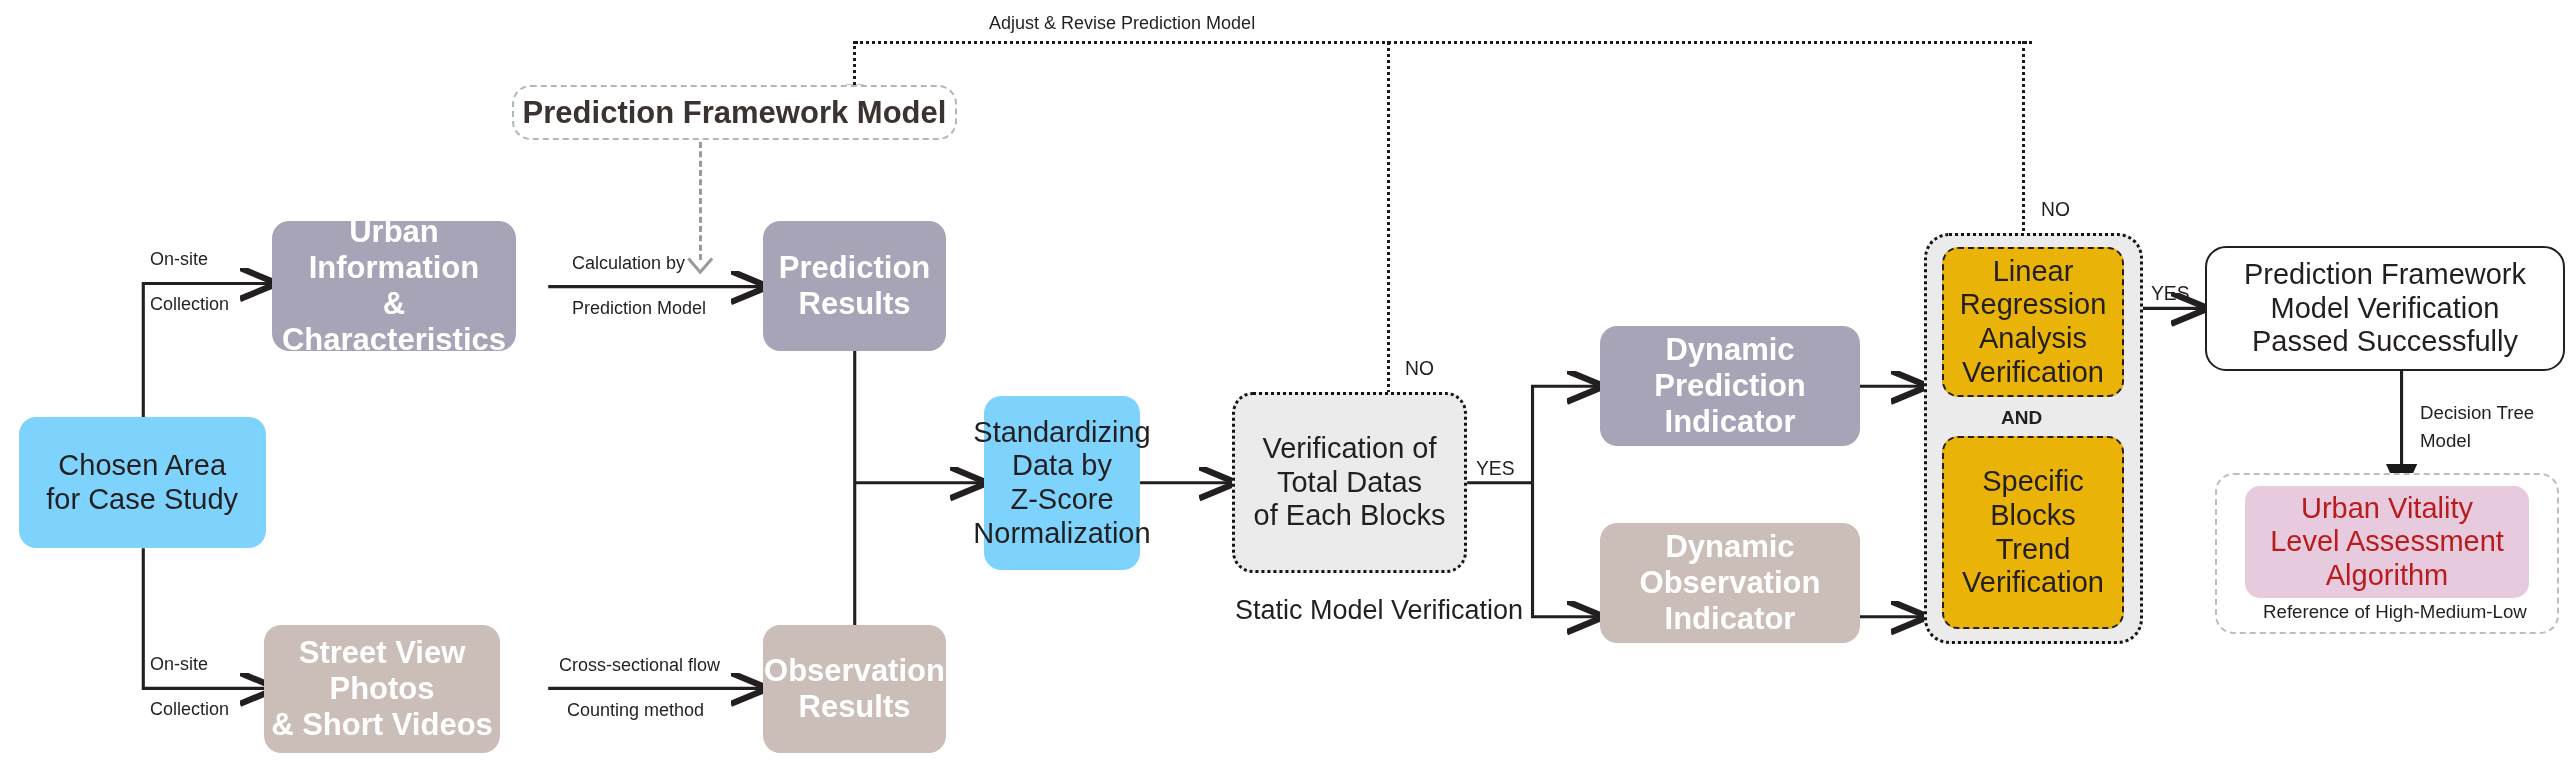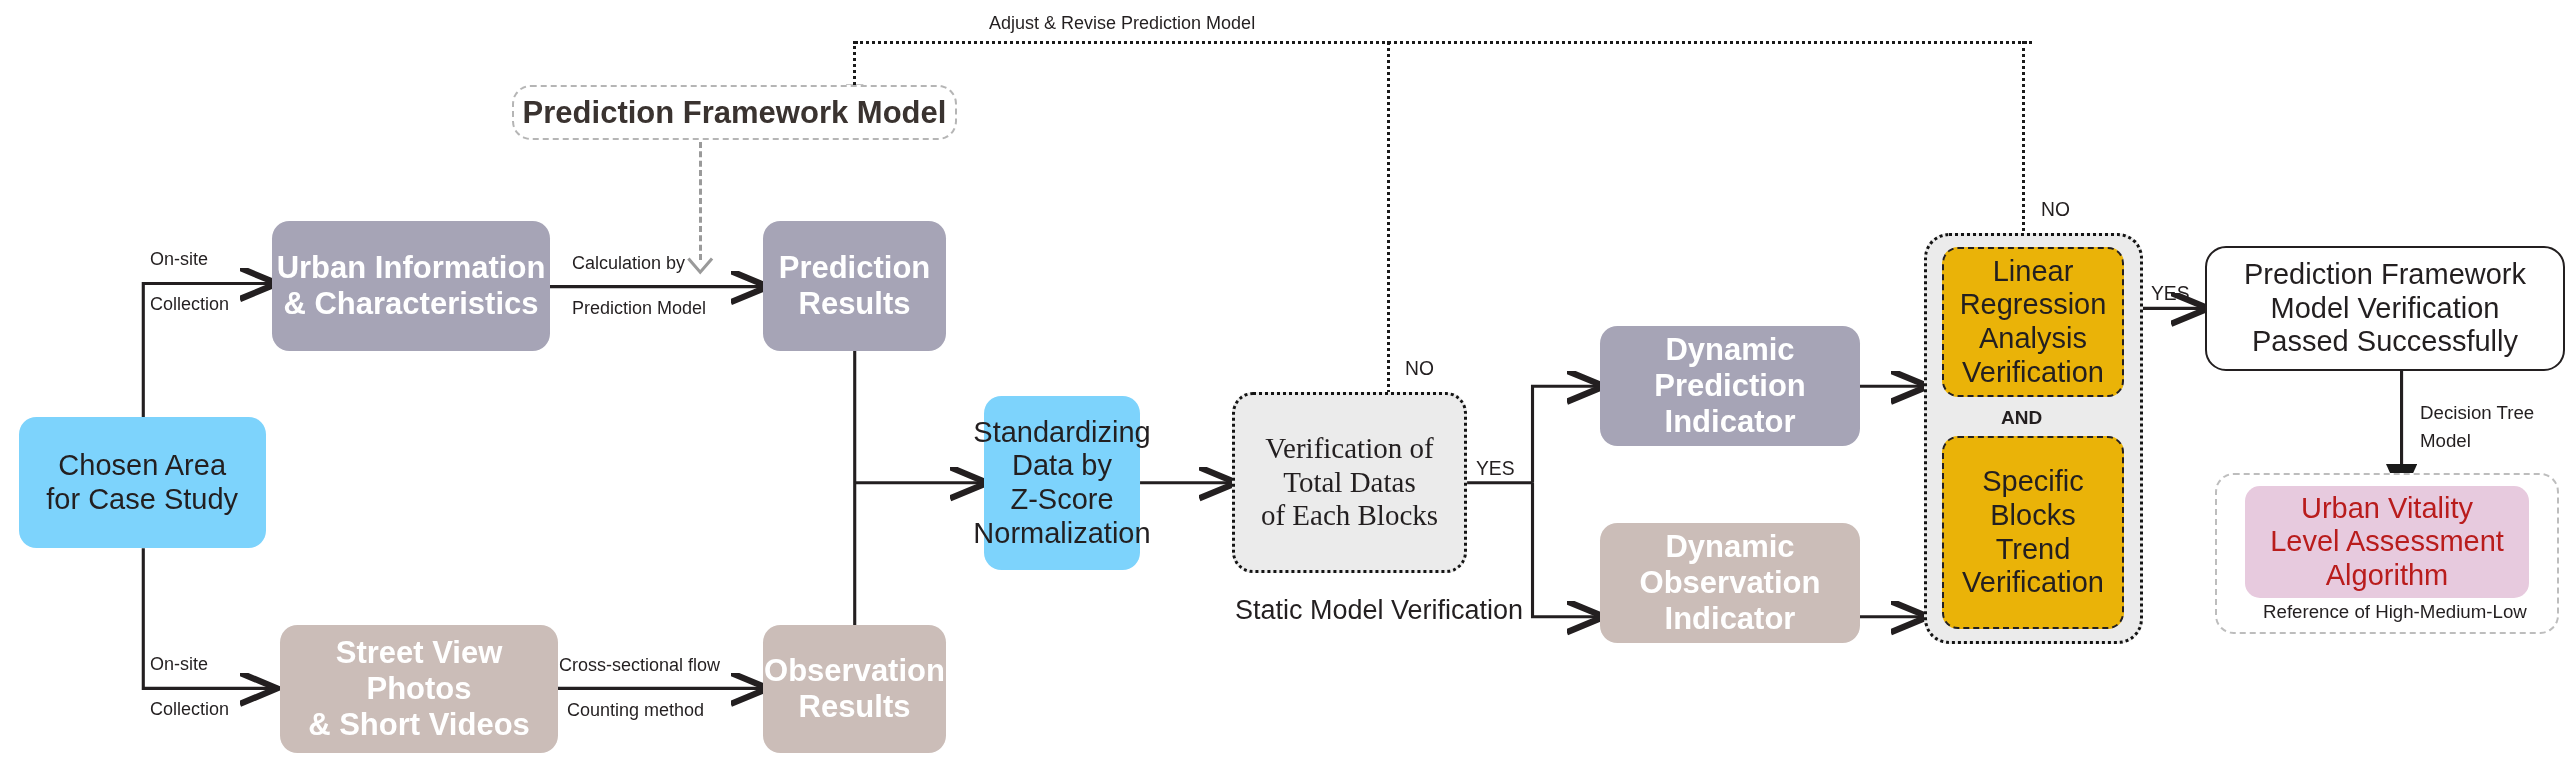--- a/index.html
+++ b/index.html
@@ -33,21 +33,21 @@
   .n-white-hard{
     background:#ffffff;color:#231f20;font-size:29px;
     border:2.5px solid #231f20;border-radius:21px;
   }
   .n-dash-grey{
     background:#ffffff;color:#3a3330;font-weight:bold;font-size:31px;
     border:2.5px dashed #b5b5b5;border-radius:18.7px;
   }
   .n-dot-heavy{
     background:#ebebeb;color:#231f20;font-size:29px;
-    border:3.7px dotted #141414;border-radius:21px;font-family:Liberation Serif, serif;
+    border:3.7px dotted #141414;border-radius:21px;
   }
   .n-dash-inner{
     background:#eab308;color:#231f20;font-size:29px;
     border:2.5px dashed #231f20;border-radius:16px;
   }
   .n-dash-light{
     background:#ffffff;
     border:2.5px dashed #bdbdbd;border-radius:18.7px;
   }
 
@@ -140,27 +140,27 @@
   <div class="dashline-v" style="left:699px;top:142px;height:118px;"></div>
   <svg class="arrows" viewBox="0 0 4135 1236" width="2576" height="770">
     <path d="M1105,415 L1124,437 L1143,415" fill="none" stroke="#9a9a9a" stroke-width="5"></path>
   </svg>
 
   <div class="node n-dash-grey" style="left:512px;top:85px;width:445px;height:55px;">Prediction Framework Model</div>
 
   <div class="node n-grey" style="left:18.7px;top:417px;width:247px;height:131px;">Chosen Area
 for Case Study</div>
 
-  <div class="node n-purple" style="left:272px;top:221px;width:278px;height:130px;">Urban Information
+  <div class="node n-purple" style="left:272px;top:221px;width:244px;height:130px;">Urban Information
 &amp; Characteristics</div>
 
   <div class="node n-purple" style="left:763px;top:221px;width:183px;height:130px;">Prediction
 Results</div>
 
-  <div class="node n-taupe" style="left:280px;top:625px;width:278px;height:128px;">Street View Photos
+  <div class="node n-taupe" style="left:264px;top:625px;width:236px;height:128px;">Street View Photos
 &amp; Short Videos</div>
 
   <div class="node n-taupe" style="left:763px;top:625px;width:183px;height:128px;">Observation
 Results</div>
 
   <div class="node n-grey" style="left:984px;top:396px;width:156px;height:174px;">Standardizing
 Data by
 Z-Score
 Normalization</div>
 

